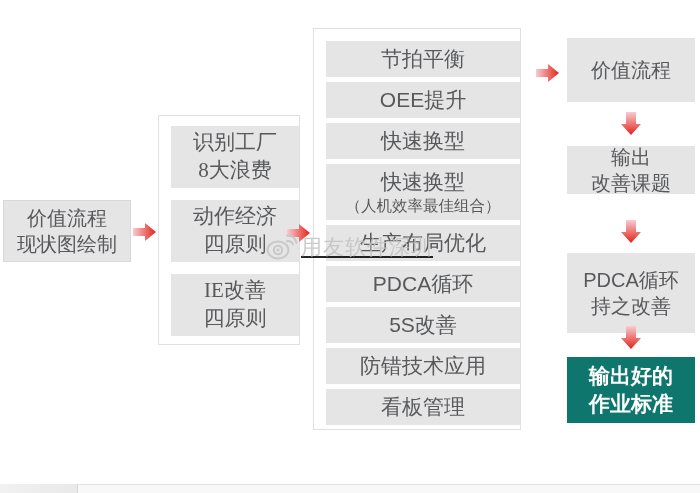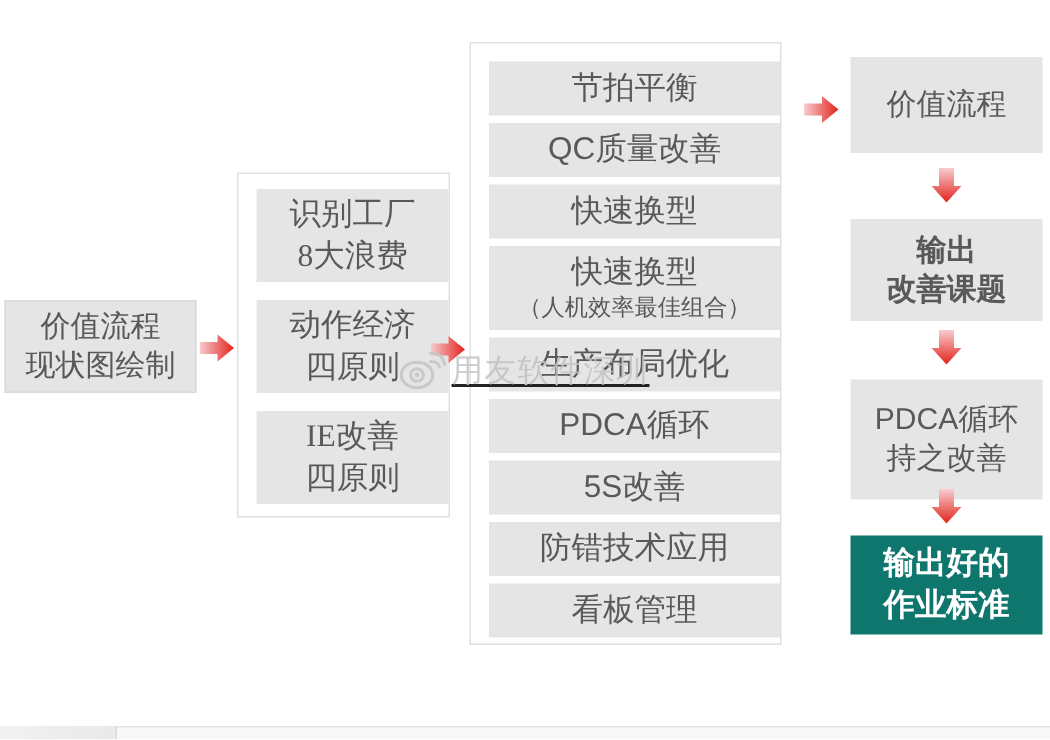--- a/index.html
+++ b/index.html
@@ -28,21 +28,21 @@
   #frame-waste{left:158px;top:115px;width:142px;height:230px;padding-top:10px;gap:12px;font-family:Liberation Serif, serif;}
   #frame-improve{left:313px;top:28px;width:208px;height:402px;padding-top:12px;gap:5px;}
   #frame-improve .gbox{width:194px;height:36px;font-size:21px;}
   #frame-improve .gbox.tall{height:56px;}
   #frame-improve .gbox.tall .sub{font-size:15.5px;line-height:1.25;}
 
   #step-current{left:3px;top:200px;width:126px;height:60px;border:1px solid #d9d9d9;font-size:20px;}
 
   .col4box{left:567px;width:128px;font-size:20px;}
   #out-step-0{top:38px;height:64px;}
-  #out-step-1{top:146px;height:68px;font-weight:bold;}
+  #out-step-1{top:146px;height:48px;}
   #out-step-2{top:253px;height:80px;}
   #out-step-3{top:357px;height:66px;background:#0f766e;color:#ffffff;font-size:21px;font-weight:bold;}
 
   .arrow{position:absolute;}
 
   
   .watermark{
     position:absolute;left:266px;top:233px;display:flex;align-items:center;
     z-index:30;pointer-events:none;text-decoration:underline;
   }
@@ -106,21 +106,21 @@
 
   <svg class="arrow" style="left:287px;top:223px" width="24" height="20" viewBox="0 0 24 20">
     <path d="M0 6 H12 V1 L23 10 L12 19 V14 H0 Z" fill="url(#gradR)"></path>
   </svg>
 
   <div class="frame" id="frame-improve">
     <div class="gbox">
       <span class="ln">节拍平衡</span>
     </div>
     <div class="gbox">
-      <span class="ln">QC质量改善</span>
+      <span class="ln">OEE提升</span>
     </div>
     <div class="gbox">
       <span class="ln">快速换型</span>
     </div>
     <div class="gbox tall">
       <span class="ln">快速换型</span>
       <span class="ln sub">（人机效率最佳组合）</span>
     </div>
     <div class="gbox">
       <span class="ln">生产布局优化</span>

